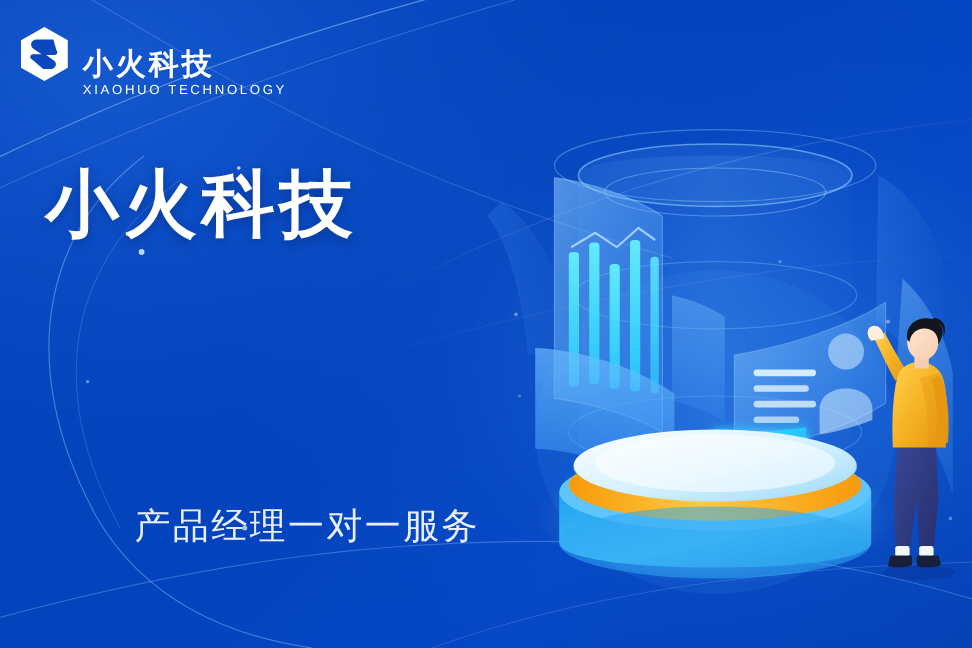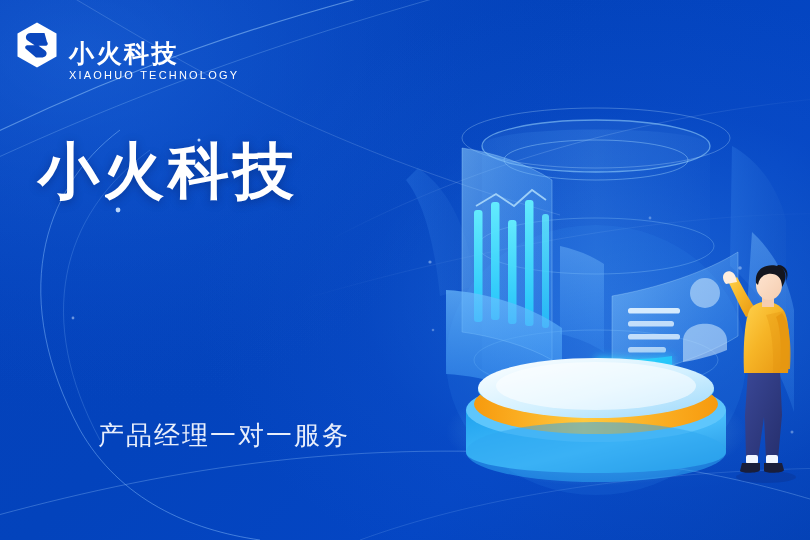--- a/index.html
+++ b/index.html
@@ -51,22 +51,22 @@
   }
   .h2{
     position:absolute; left:58px; top:283px;
     font-size:58px; font-weight:bold; color:#f3c476;
     letter-spacing:3px; line-height:1;
     font-family:"DejaVu Sans","Liberation Sans",sans-serif;
     text-shadow:0 2px 10px rgba(0,20,70,.30);
     white-space:nowrap;
   }
   .sub{
-    position:absolute; left:98px; top:418px;
-    font-size:26px; color:#e8eefb; letter-spacing:2px;
+    position:absolute; left:112px; top:418px;
+    font-size:30px; color:#e8eefb; letter-spacing:2px;
     font-family:Liberation Sans, sans-serif;
     white-space:nowrap;
   }
 
   
   #illus{ position:absolute; left:400px; top:60px; width:410px; height:450px; z-index:20; }
   #illus svg{ display:block; width:410px; height:450px; overflow:visible; }
 
   
   #person{ position:absolute; left:718px; top:255px; width:92px; height:230px; z-index:24; }

